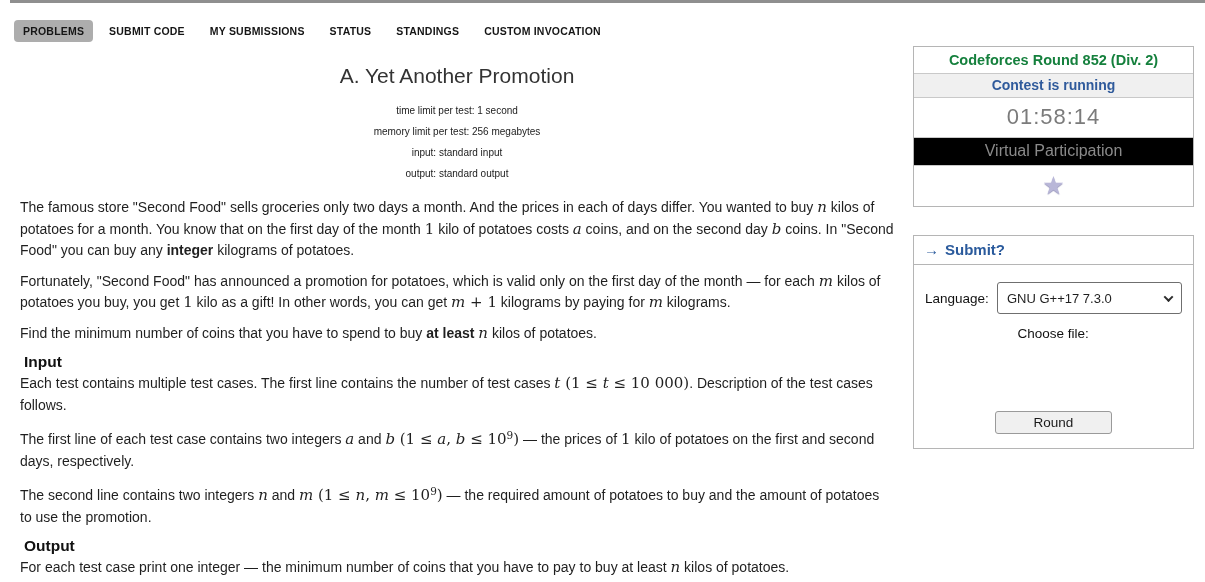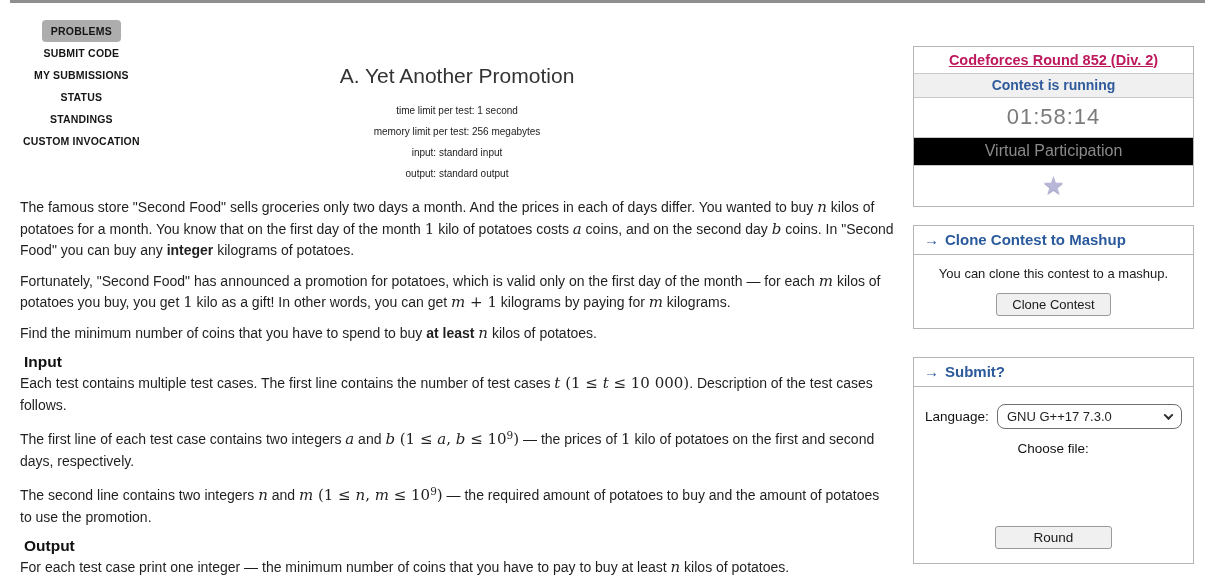--- a/index.html
+++ b/index.html
@@ -6,21 +6,21 @@
   html, body { margin:0; padding:0; }
   body {
     width:1205px; height:582px; position:relative; overflow:hidden;
     background:#ffffff; font-family:"Liberation Sans", sans-serif; color:#1f1f1f;
   }
 
   
   .top-rule { position:absolute; left:10px; top:0; width:1195px; height:3px; background:#8f8f8f; }
 
   
-  .tabs { position:absolute; left:14px; top:20px; display:flex; align-items:center;flex-direction:column; }
+  .tabs { position:absolute; left:14px; top:20px; display:flex; align-items:center; }
   .tab {
     padding:5px 9px; margin-right:7px; font-size:10.5px; font-weight:700;
     color:#151515; letter-spacing:0.2px; white-space:nowrap; cursor:pointer;
   }
   .tab.active { background:#adadad; border-radius:4px; }
 
   
   .content { position:absolute; left:20px; top:62px; width:874px; }
   .problem-header { text-align:center; }
   .problem-title { font-size:21px; line-height:24px; font-weight:400; color:#333; margin:2px 0 12px; }
@@ -35,21 +35,21 @@
   .seg-mn { font-family:"DejaVu Serif","Liberation Serif",serif; font-size:15px; }
   .seg-b  { font-weight:700; }
   .seg-sup{ font-family:"DejaVu Serif","Liberation Serif",serif; font-size:10.5px; vertical-align:5px; }
 
   
   .sidebar { position:absolute; left:913px; top:46px; width:281px; }
   .box { border:1px solid #b5b5b5; background:#fff; }
   .row { text-align:center; border-bottom:1px solid #c9c9c9; }
   .row:last-child { border-bottom:none; }
   .row-title { padding:4px 2px; }
-  .contest-link { font-size:14.5px; font-weight:700; color:#be185d; text-decoration:underline; cursor:pointer;margin-top:16px; }
+  .contest-link { font-size:14.5px; font-weight:700; color:#15803d; cursor:pointer;margin-top:16px; }
   .row-status { background:#f0f0f0; padding:3px 0 4px; font-size:14px; font-weight:700; color:#2f5a9b; }
   .row-timer { padding:6px 0 7px; font-size:22px; color:#7b7b7b; letter-spacing:1px; }
   .row-mode { background:#000000; padding:4px 0 5px; font-size:16px; color:#8a8a8a; }
   .row-star { padding:5px 0 7px; }
   .star { font-size:25px; color:#b9b7d8; text-shadow:0 1px 1px #9a98bd; cursor:pointer; line-height:28px; display:inline-block; }
 
   .box-clone { margin-top:18px; }
   .box-submit { margin-top:28px; }
   .box-caption { padding:5px 10px 6px; font-size:15px; font-weight:700; color:#2a5a9c; border-bottom:1px solid #b5b5b5; }
   .box-caption .arrow { margin-right:6px; font-weight:400; }
@@ -58,21 +58,21 @@
   .btn {
     display:inline-block; background:#f0f0f0; border:1px solid #9a9a9a; border-radius:3px;
     font-family:"Liberation Sans", sans-serif; font-size:13px; color:#1a1a1a; padding:3px 15px; cursor:pointer;
   }
   .clone-btn { margin-top:12px; }
 
   .submit-body { padding:17px 11px 14px; font-size:13.5px; }
   .form-row { display:flex; align-items:center; }
   .form-label { width:72px; flex:0 0 72px; color:#111; line-height:17px; }
   .select-box {
-    flex:1; height:25px; border:1px solid #6f6f6f; border-radius:8px; background:#fff;
+    flex:1; height:32px; border:1px solid #6f6f6f; border-radius:3px; background:#fff;
     display:flex; align-items:center; justify-content:space-between; padding:0 9px; font-size:13px; cursor:pointer;
   }
   .chevron { width:7px; height:7px; border-right:2px solid #2d2d2d; border-bottom:2px solid #2d2d2d; transform:rotate(45deg) translate(-1px,-1px); }
   .file-row { margin-top:11px; align-items:center;flex-direction:column; }
   .file-widget { display:flex; align-items:center; }
   .file-btn { padding:3px 9px; }
   .file-status { margin-left:8px; font-size:13px; color:#1a1a1a; }
   .submit-row { margin-top:14px; text-align:center; }
   .submit-btn { padding:3px 38px; font-size:13.5px; }
 </style>
@@ -120,29 +120,20 @@
       <a class="contest-link">Codeforces Round 852 (Div. 2)</a>
     </div>
     <div class="row row-status">Contest is running</div>
     <div class="row row-timer">01:58:14</div>
     <div class="row row-mode">Virtual Participation</div>
     <div class="row row-star">
       <span class="star">★</span>
     </div>
   </div>
 
-  <div class="box box-clone">
-    <div class="box-caption">
-      <span class="arrow">→</span><span>Clone Contest to Mashup</span>
-    </div>
-    <div class="clone-body">
-      <div>You can clone this contest to a mashup.</div>
-      <button class="btn clone-btn">Clone Contest</button>
-    </div>
-  </div>
 
   <div class="box box-submit">
     <div class="box-caption">
       <span class="arrow">→</span><span>Submit?</span>
     </div>
     <div class="submit-body">
       <div class="form-row">
         <span class="form-label">Language:</span>
         <div class="select-box">
           <span>GNU G++17 7.3.0</span>

